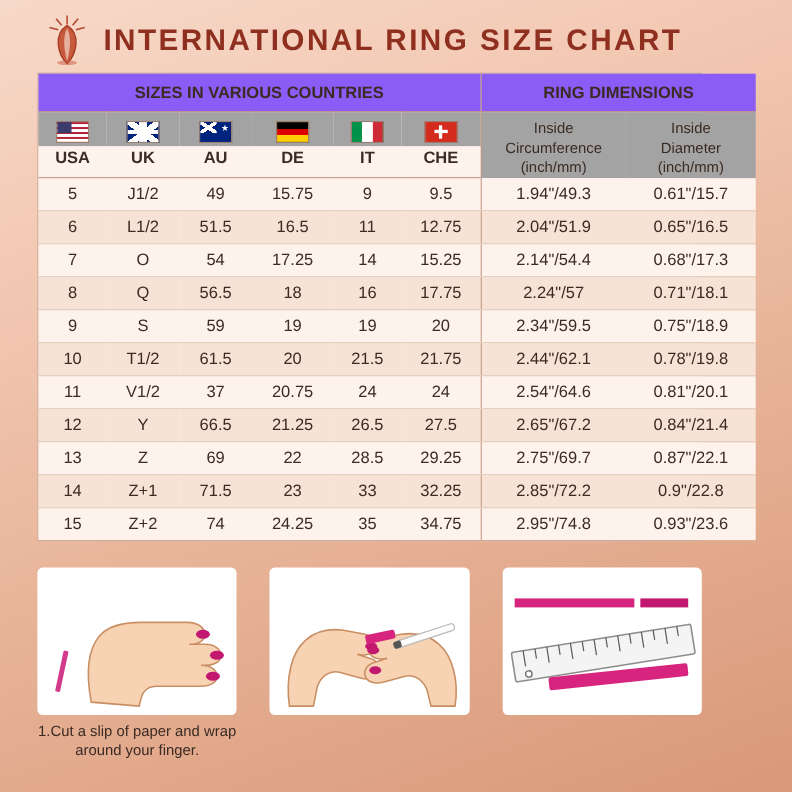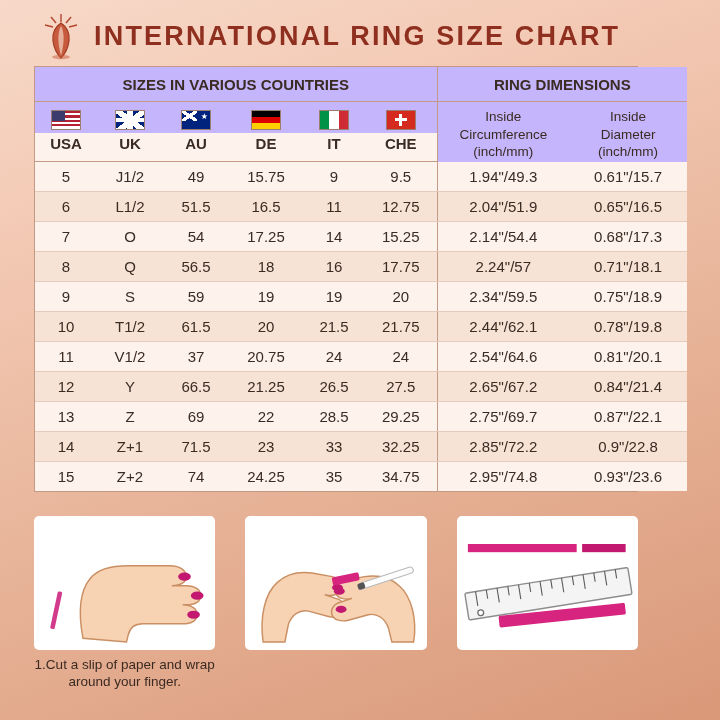--- a/index.html
+++ b/index.html
@@ -59,30 +59,30 @@
   table.chart td, table.chart th {
     text-align: center;
     vertical-align: middle;
     font-size: 15px;
     color: #3a2b23;
   }
   .grouphead th {
     font-size: 17.5px;
     font-weight: bold;
     padding: 9px 0 8px 0;
-    background: #c4b5fd;
+    background: #8b5cf6;
     border-bottom: 1px solid #c59a84;
   }
   .vsep {
     border-left: 1px solid #c59a84;
   }
   .flagrow td {
     padding-top: 6px;
     padding-bottom: 1px;
-    background: #c4b5fd;
+    background: #a3a3a3;
   }
   .subhead td {
     font-size: 14px;
     font-weight: bold;
     padding-bottom: 7px;
     background: #fdf3ec;
     border-bottom: 1px solid #c59a84;
     line-height: 1.15;
   }
   tbody tr td {

